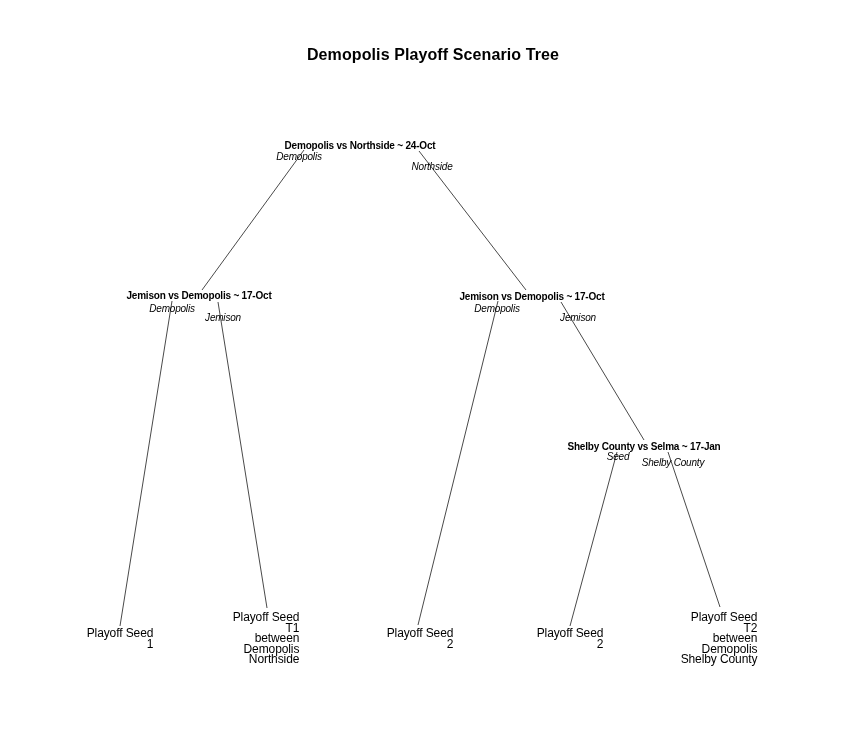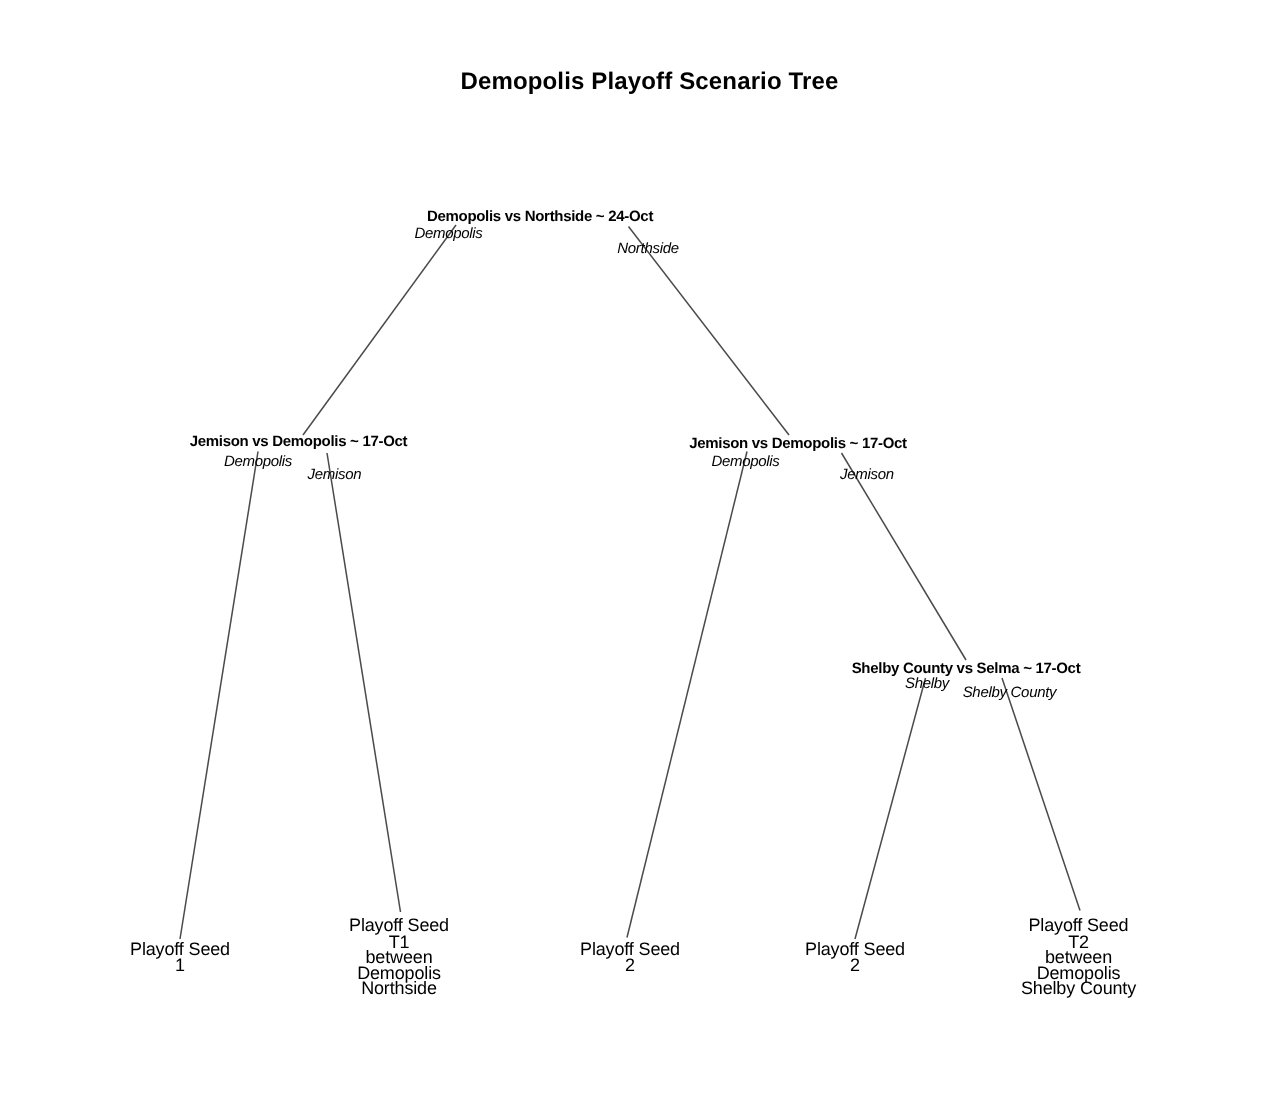--- a/index.html
+++ b/index.html
@@ -34,21 +34,21 @@
     width: 847px;
     height: 745px;
   }
   svg.edges line {
     stroke-width: 1;
     shape-rendering: geometricPrecision;
   }
   .node {
     position: absolute;
     transform: translate(-50%, -50%);
-    text-align: center;
+    text-align: right;
     white-space: nowrap;
   }
   .node.match {
     font-size: 10px;
     font-weight: bold;
     line-height: 11px;
     letter-spacing: -0.2px;
   }
   .node.leaf {
     font-size: 12px;
@@ -84,21 +84,21 @@
 <div class="node match" style="left: 360px; top: 145px;">
       <div>Demopolis vs Northside ~ 24-Oct</div>
     </div>
     <div class="node match" style="left: 199px; top: 295px;">
       <div>Jemison vs Demopolis ~ 17-Oct</div>
     </div>
     <div class="node match" style="left: 532px; top: 296px;">
       <div>Jemison vs Demopolis ~ 17-Oct</div>
     </div>
     <div class="node match" style="left: 644px; top: 446px;">
-      <div>Shelby County vs Selma ~ 17-Oct</div>
+      <div>Shelby County vs Selma ~ 17-Jan</div>
     </div>
     <div class="node leaf" style="left: 120px; top: 638px;">
       <div>Playoff Seed</div>
       <div>1</div>
     </div>
     <div class="node leaf" style="left: 266px; top: 638px;">
       <div>Playoff Seed</div>
       <div>T1</div>
       <div>between</div>
       <div>Demopolis</div>
@@ -118,15 +118,15 @@
       <div>between</div>
       <div>Demopolis</div>
       <div>Shelby County</div>
     </div>
     <div class="branch-label" style="left: 299px; top: 156px;">Demopolis</div>
     <div class="branch-label" style="left: 432px; top: 166px;">Northside</div>
     <div class="branch-label" style="left: 172px; top: 308px;">Demopolis</div>
     <div class="branch-label" style="left: 223px; top: 317px;">Jemison</div>
     <div class="branch-label" style="left: 497px; top: 308px;">Demopolis</div>
     <div class="branch-label" style="left: 578px; top: 317px;">Jemison</div>
-    <div class="branch-label" style="left: 618px; top: 456px;">Shelby</div>
+    <div class="branch-label" style="left: 618px; top: 456px;">Seed</div>
     <div class="branch-label" style="left: 673px; top: 462px;">Shelby County</div>
   </div>
 
 </body></html>

